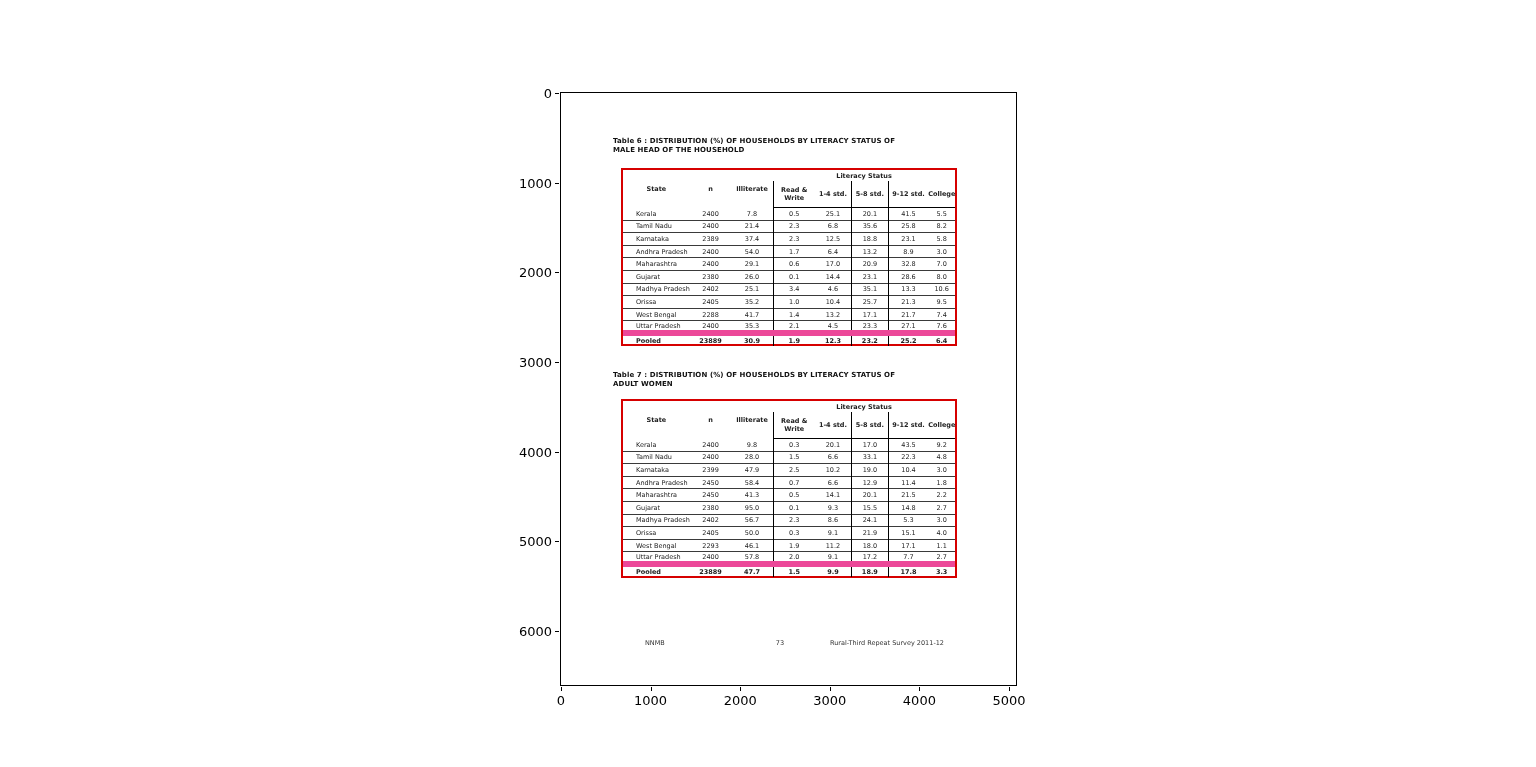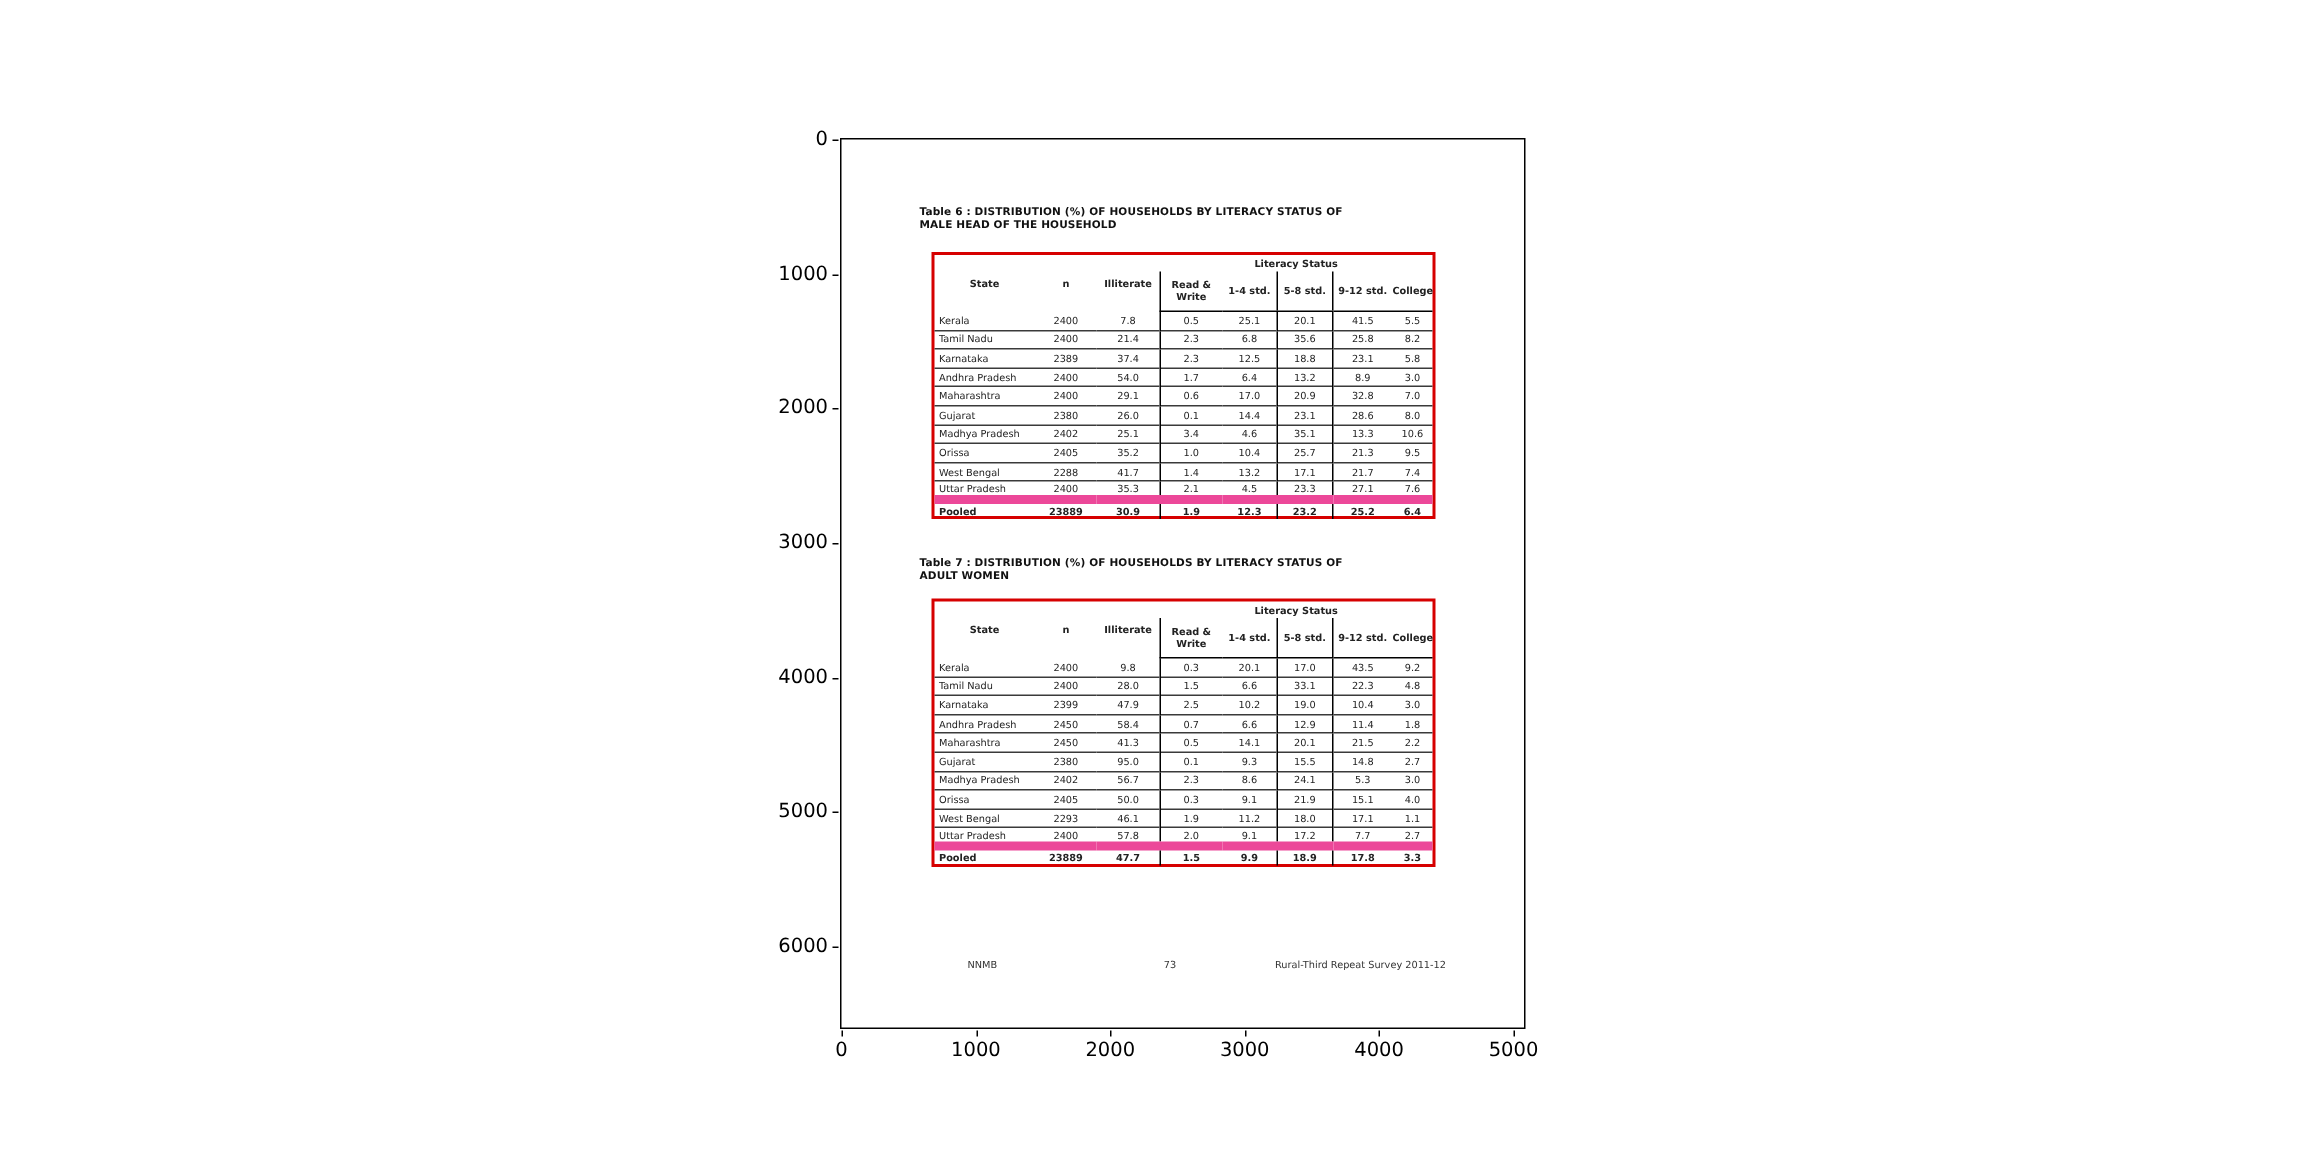--- a/index.html
+++ b/index.html
@@ -18,33 +18,33 @@
   .scan{color:#222;}
   .tbl-title{position:absolute;left:52px;width:336px;text-align:left;
     font-size:7px;font-weight:bold;line-height:9px;color:#111;letter-spacing:0.1px;}
   .doc-table{position:absolute;left:60px;width:336px;border:2px solid #d60000;
     background:#fff;box-sizing:border-box;}
   .doc-table table{width:100%;height:100%;border-collapse:collapse;table-layout:fixed;
     font-size:6.5px;color:#222;}
   .doc-table th{font-weight:bold;padding:0;line-height:8px;vertical-align:middle;}
   .doc-table td{padding:0 1px;line-height:8px;vertical-align:middle;text-align:center;
     white-space:nowrap;overflow:hidden;}
-  .doc-table td.state{text-align:left;padding-left:3px;}
+  .doc-table td.state{text-align:left;padding-left:13px;}
   .doc-table thead tr.grp th{height:11px;border-bottom:none;}
   .doc-table thead tr.sub th{height:26px;border-bottom:1px solid #000000;}
   .doc-table thead th.span3{border-bottom:1px solid #000;}
   .doc-table tbody tr{height:12.6px;}
   .doc-table tbody tr + tr td{border-top:1px solid #3a3a3a;}
   .doc-table tbody tr.pooled td{font-weight:bold;border-top:6px solid #ec4899;}
   .doc-table .bl{border-left:1px solid #000;}
   .footer{position:absolute;left:0;top:546px;width:455px;height:12px;
     font-size:6.5px;color:#333;}
   .footer .f-left{position:absolute;left:52px;padding-left:32px;}
   .footer .f-center{position:absolute;left:209px;width:20px;text-align:center;}
-  .footer .f-right{position:absolute;right:52px;}
+  .footer .f-right{position:absolute;right:72px;}
 </style>
 </head>
 <body>
 
 <div class="canvas">
   <div class="axes" id="axes">
 
     <div class="scan">
 
       <div class="tbl-title" style="top:44px;">

